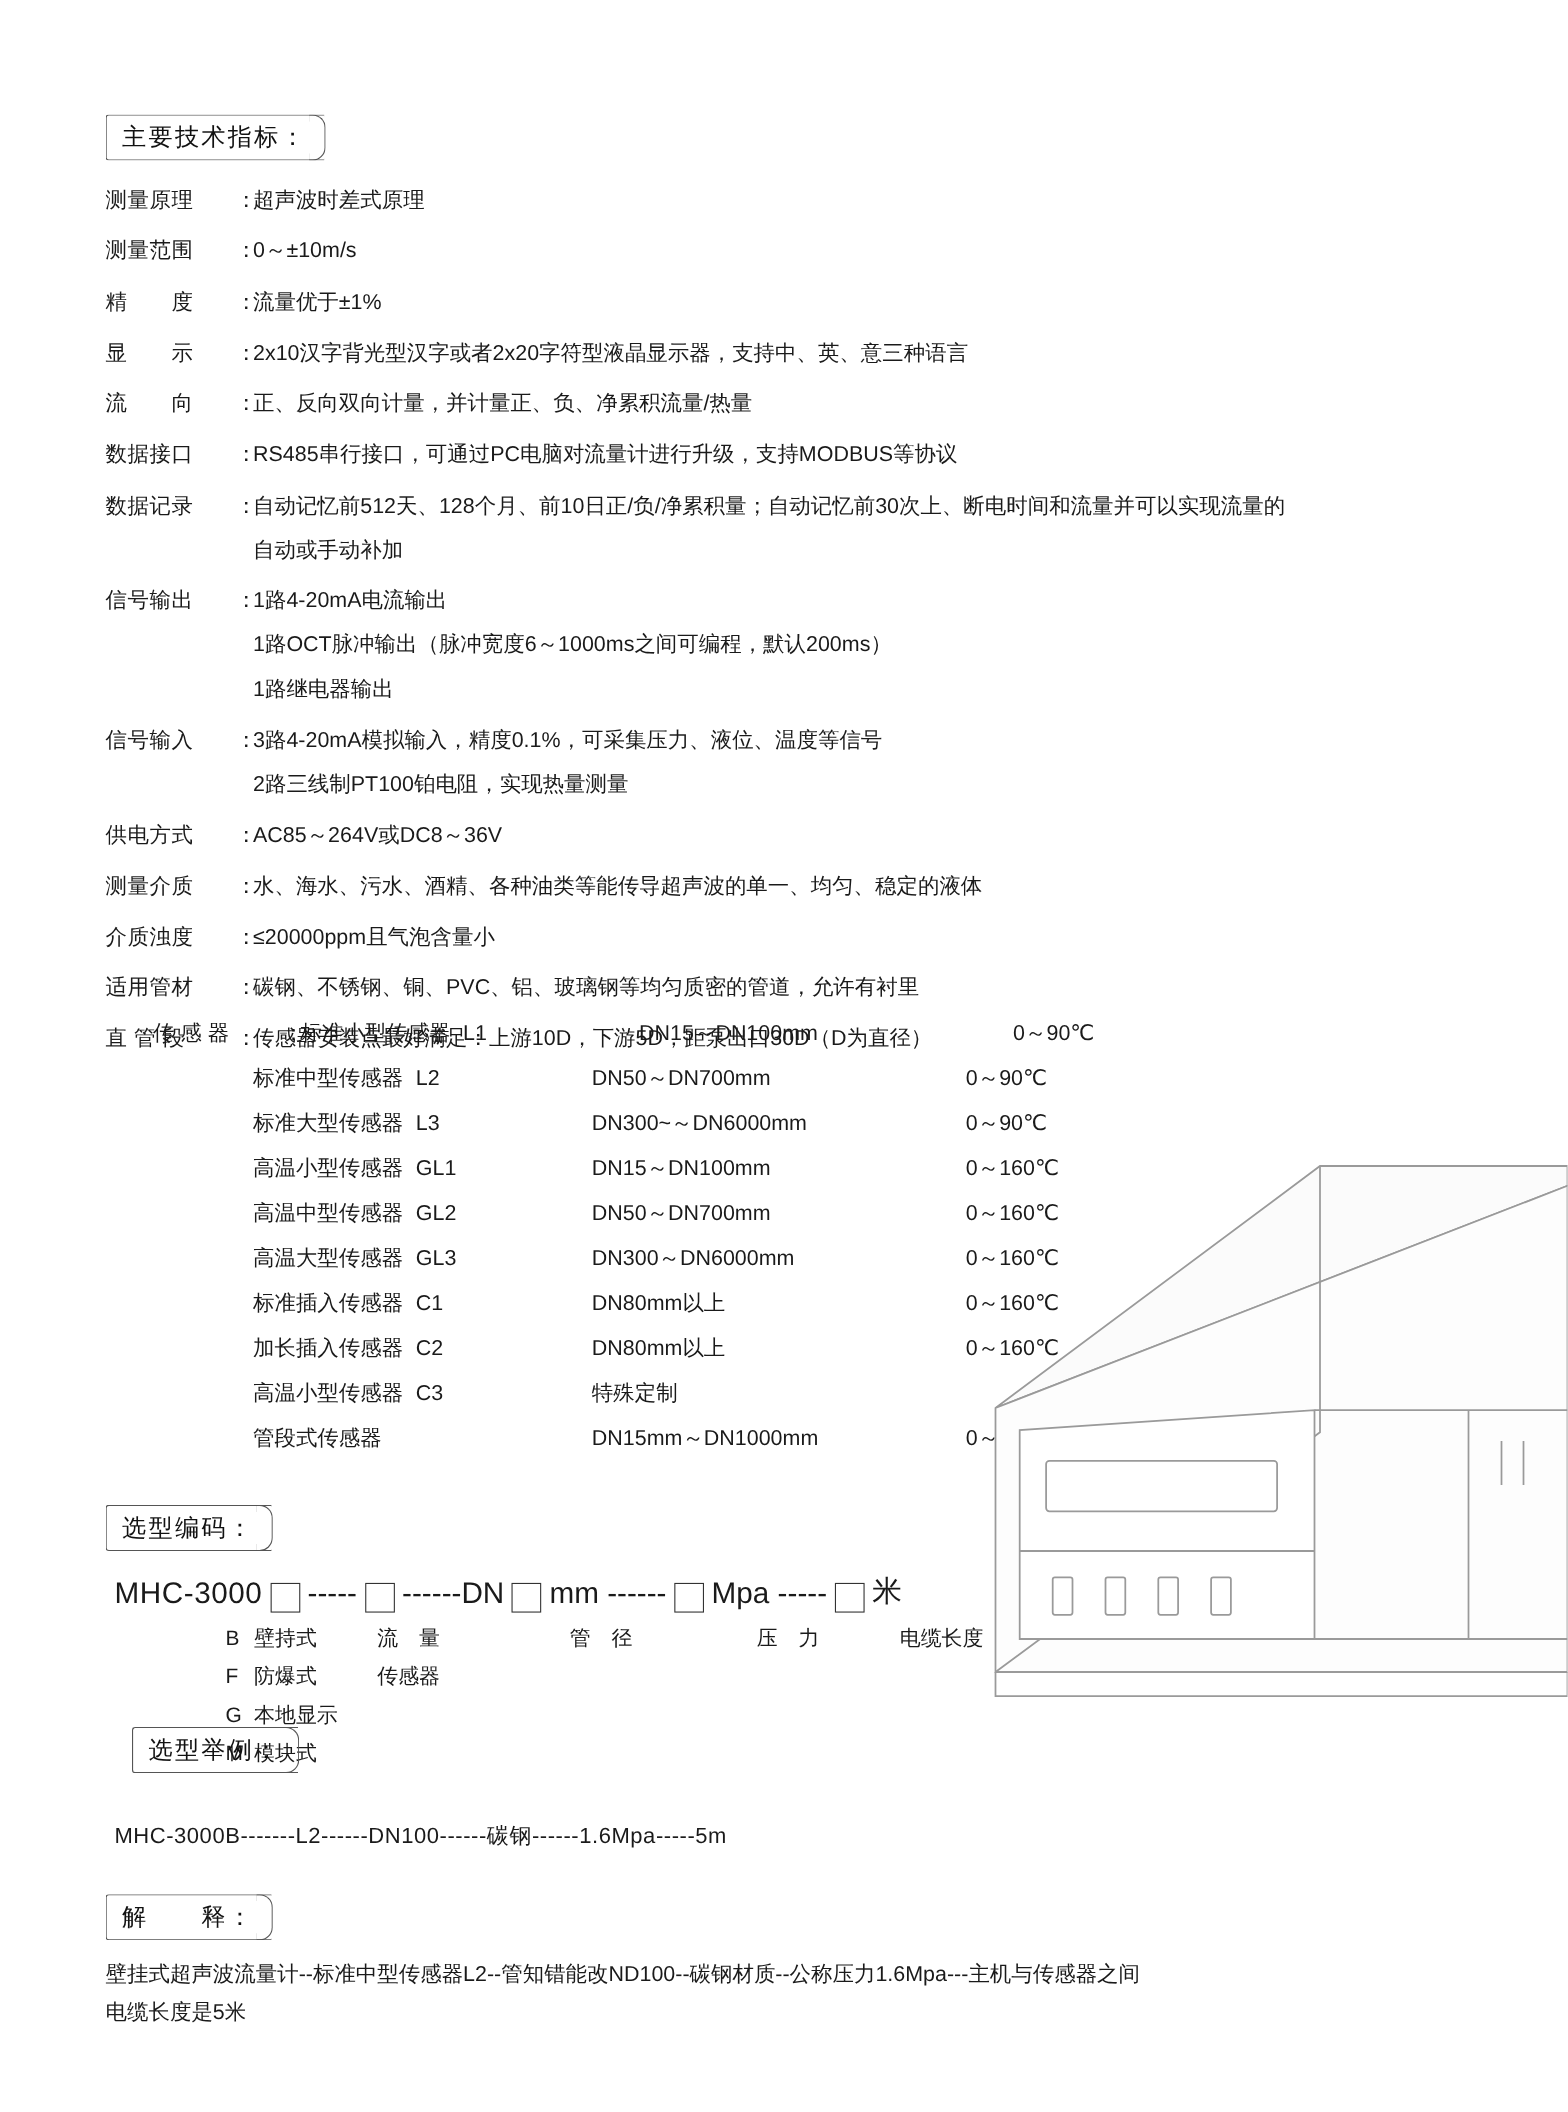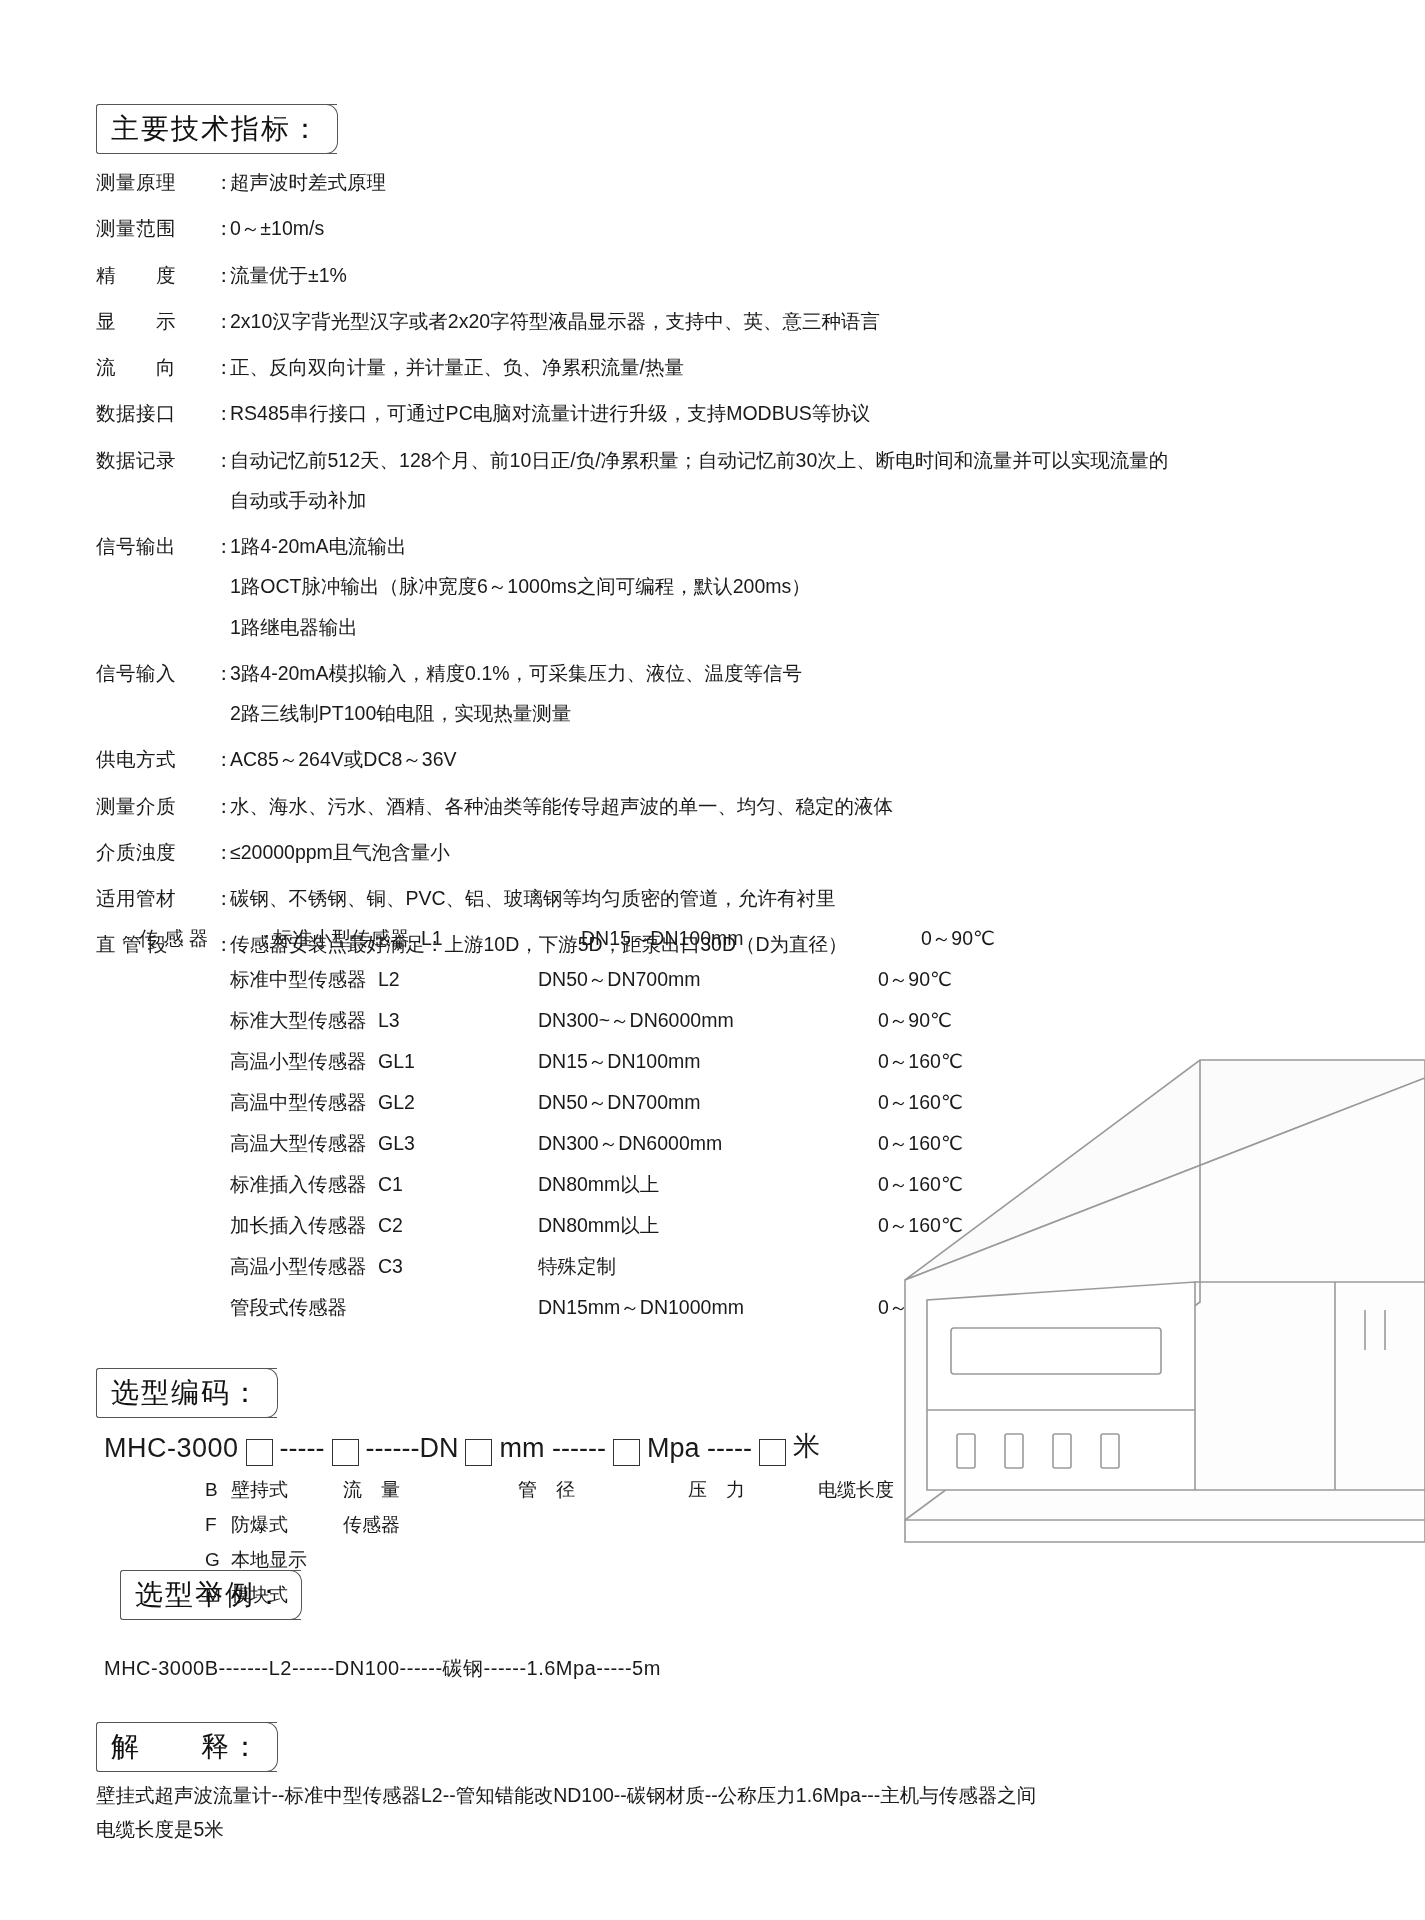--- a/index.html
+++ b/index.html
@@ -20,21 +20,21 @@
     left: 0; top: 0;
     width: 1425px;
     height: 1920px;
   }
 
   
   .section-head {
     position: absolute;
     display: flex;
     align-items: center;
-    font-size: 28px;
+    font-size: 22px;
     letter-spacing: 2px;
     color: #111;
     padding: 5px 16px 5px 14px;
     border-top: 1px solid #555;
     border-bottom: 1px solid #555;
     border-left: 1px solid #555;
     border-right: none;
     border-top-left-radius: 3px;
     border-bottom-left-radius: 3px;
     background: transparent;

